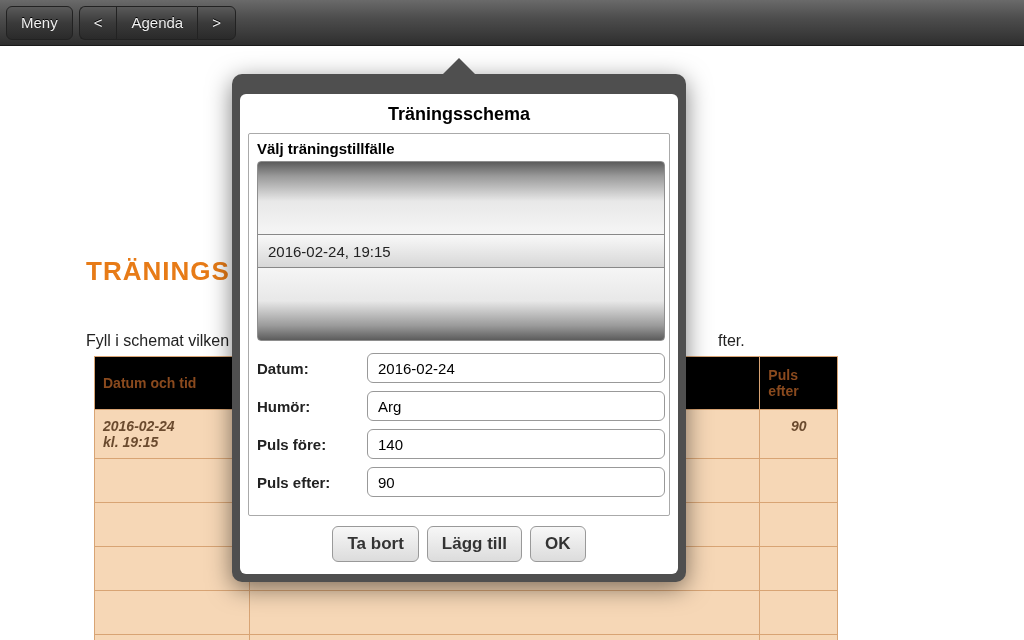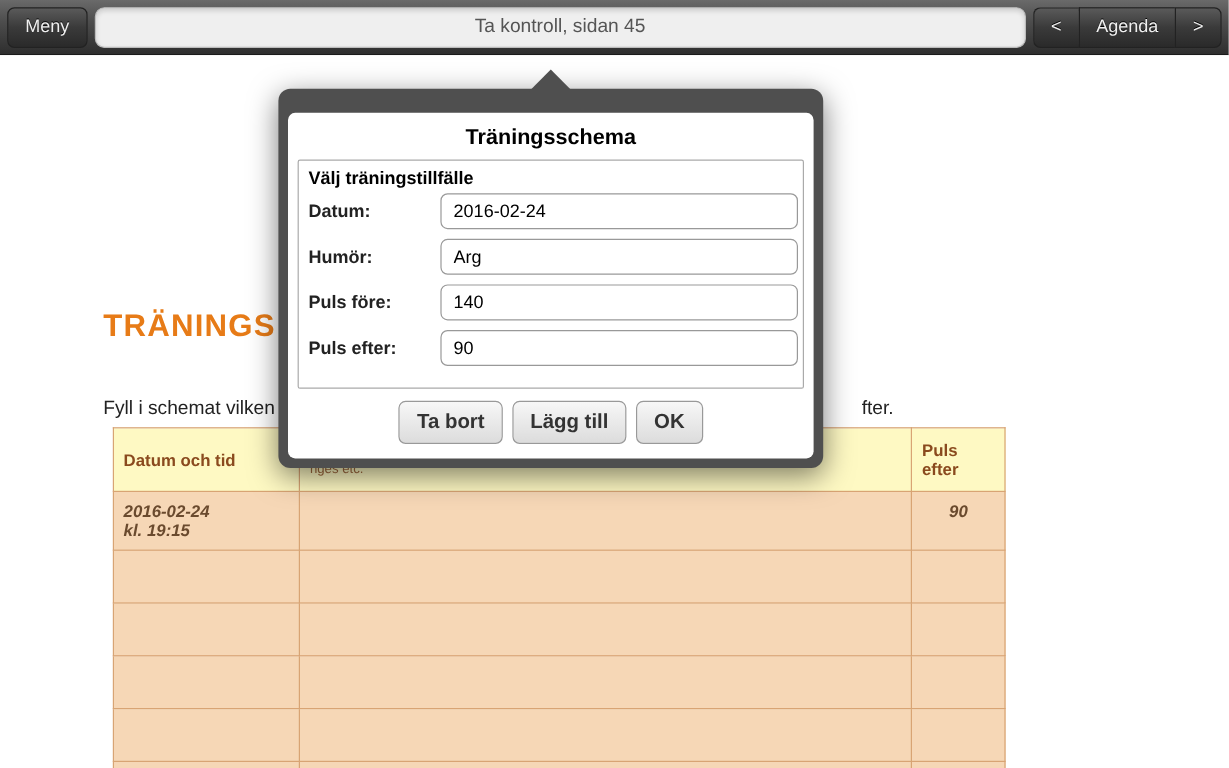--- a/index.html
+++ b/index.html
@@ -77,21 +77,21 @@
     color: #222;
   }
   table.sched {
     position: absolute;
     top: 310px;
     left: 8px;
     width: 744px;
     border-collapse: collapse;
   }
   table.sched th {
-    background: #fef9c3;
+    background: #000000;
     border: 1px solid #d8a474;
     color: #8a4a1e;
     font-size: 14px;
     padding: 10px 8px;
     text-align: left;
   }
   table.sched th .sub { display:block; font-weight:normal; font-size:11px; color:#a06a3d; }
   table.sched td {
     background: #f6d7b6;
     border: 1px solid #d8a474;
@@ -212,21 +212,20 @@
     font-weight: bold;
     color: #333;
     cursor: pointer;
   }
 </style>
 </head>
 <body>
 
 <div class="topbar">
   <div class="btn">Meny</div>
-  <div class="titlebox">Ta kontroll, sidan 45</div>
   <div class="nav-group">
     <div class="btn">&lt;</div>
     <div class="btn">Agenda</div>
     <div class="btn">&gt;</div>
   </div>
 </div>
 
 <div class="page">
   <div class="page-inner">
     <h1 class="page-title">TRÄNINGS</h1>
@@ -283,20 +282,23 @@
       </table>
   </div>
 
   <div class="popover-wrap">
     <div class="popover-arrow"></div>
     <div class="popover">
       <div class="popover-body">
         <div class="popover-title">Träningsschema</div>
         <div class="panel">
           <div class="panel-label">Välj träningstillfälle</div>
+          <div class="picker">
+            <div class="sel-band">2016-02-24, 19:15</div>
+          </div>
 
           <div class="form-row">
             <label>Datum:</label>
             <input value="2016-02-24" style="">
           </div>
           <div class="form-row">
             <label>Humör:</label>
             <input value="Arg" style="">
           </div>
           <div class="form-row">

